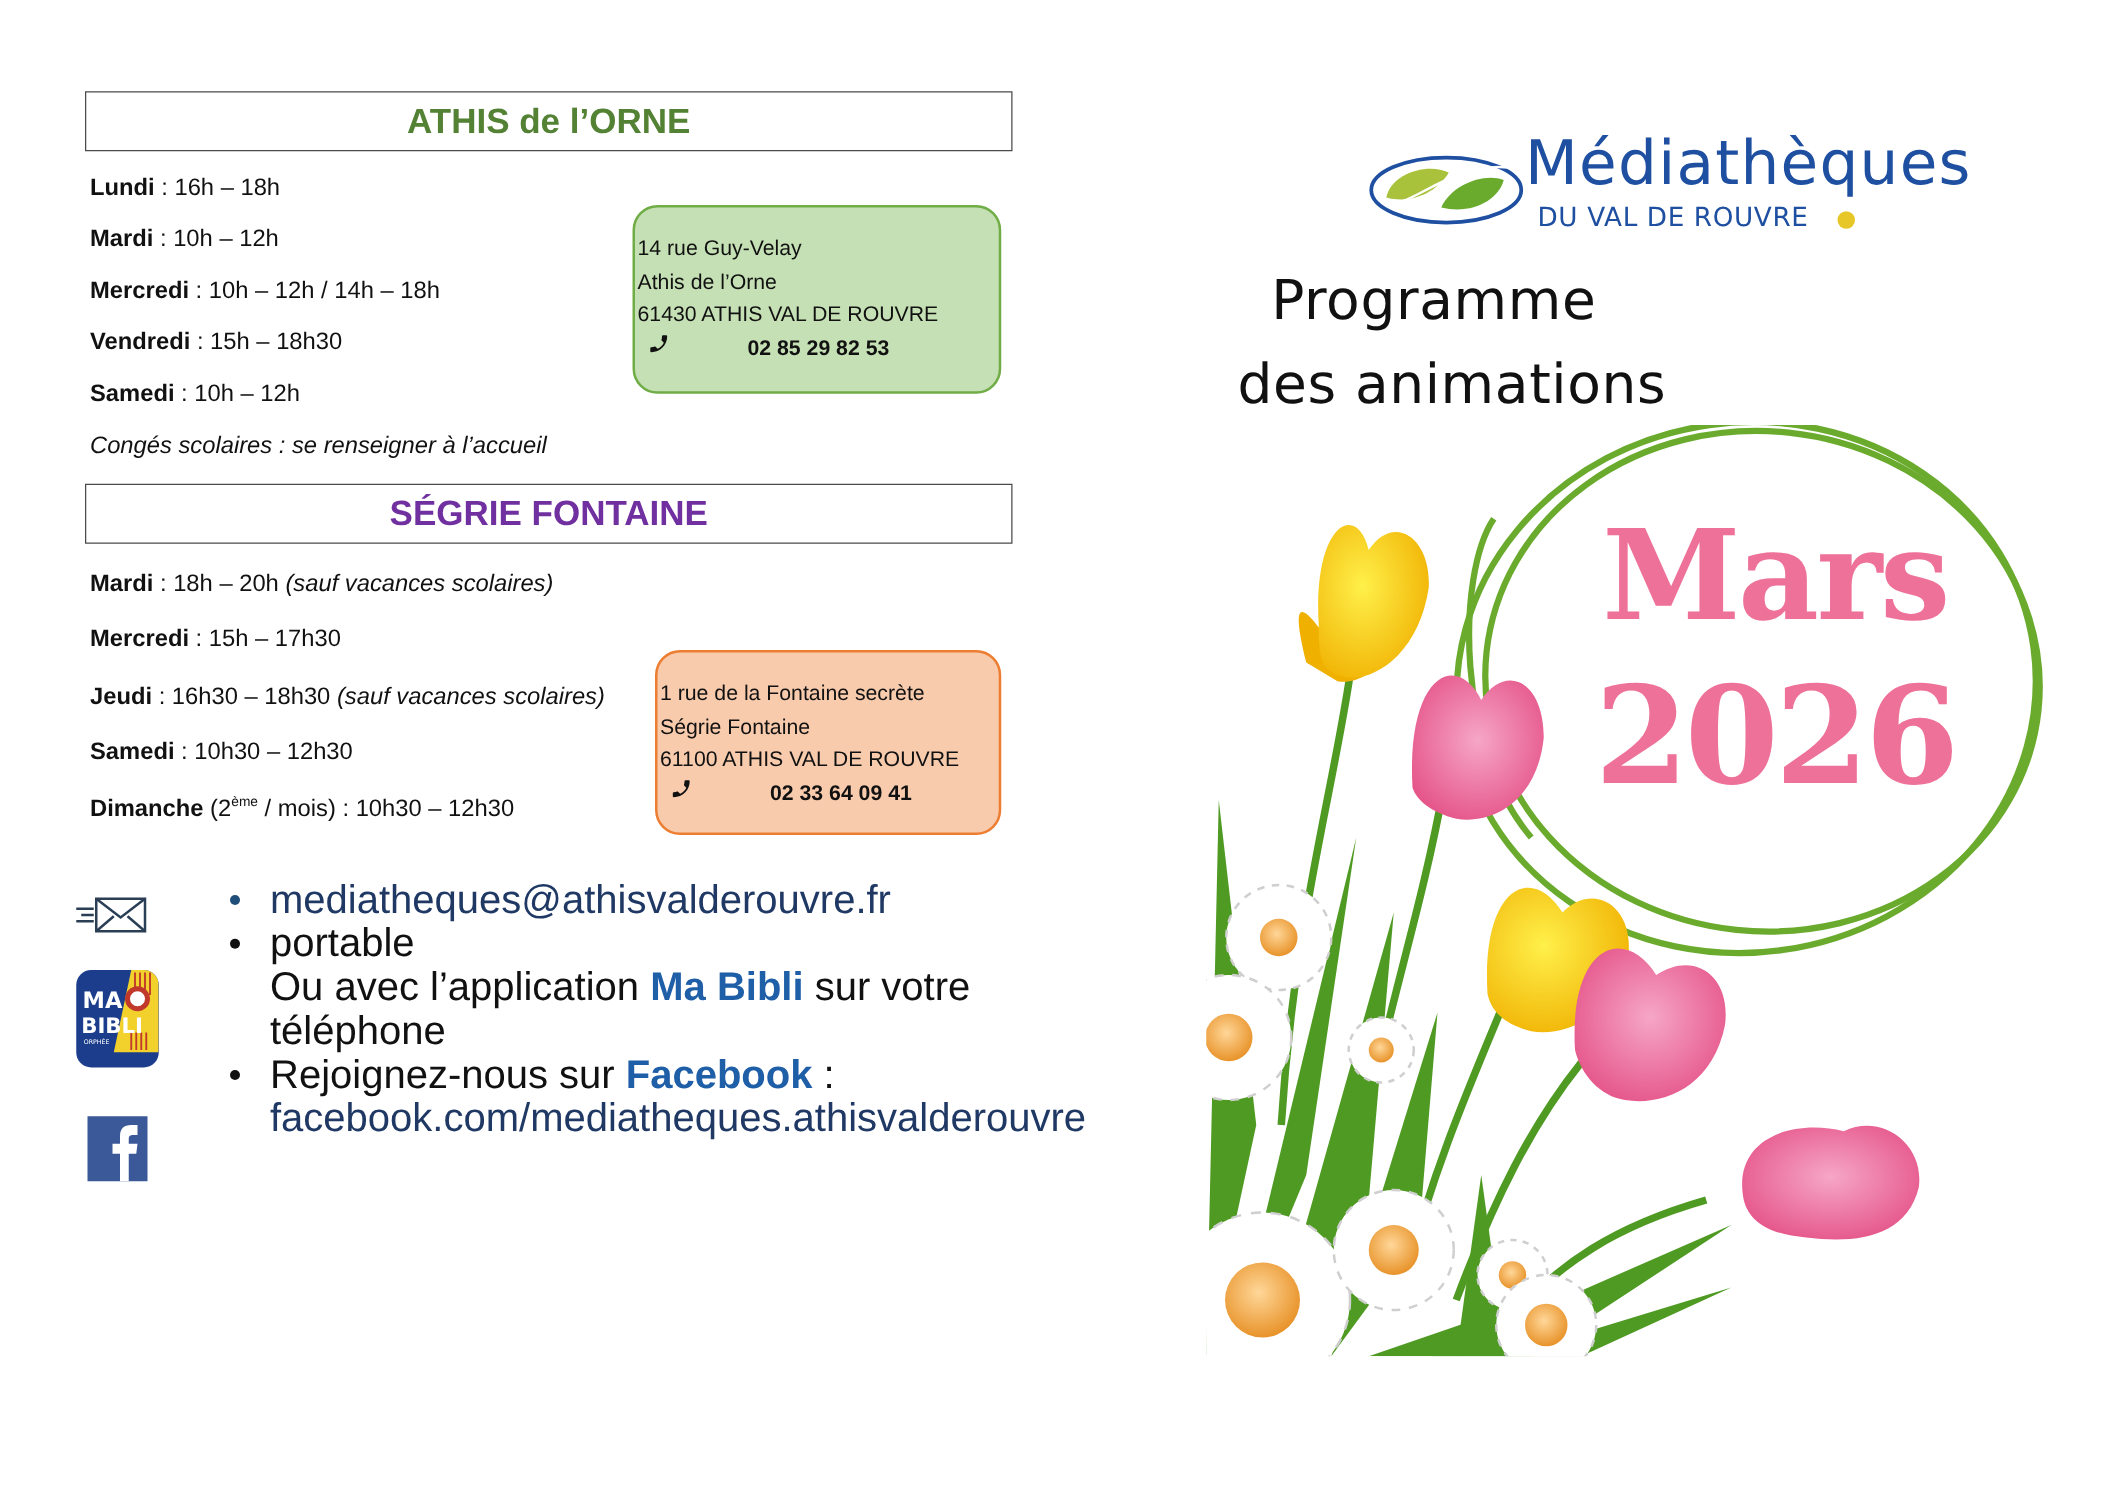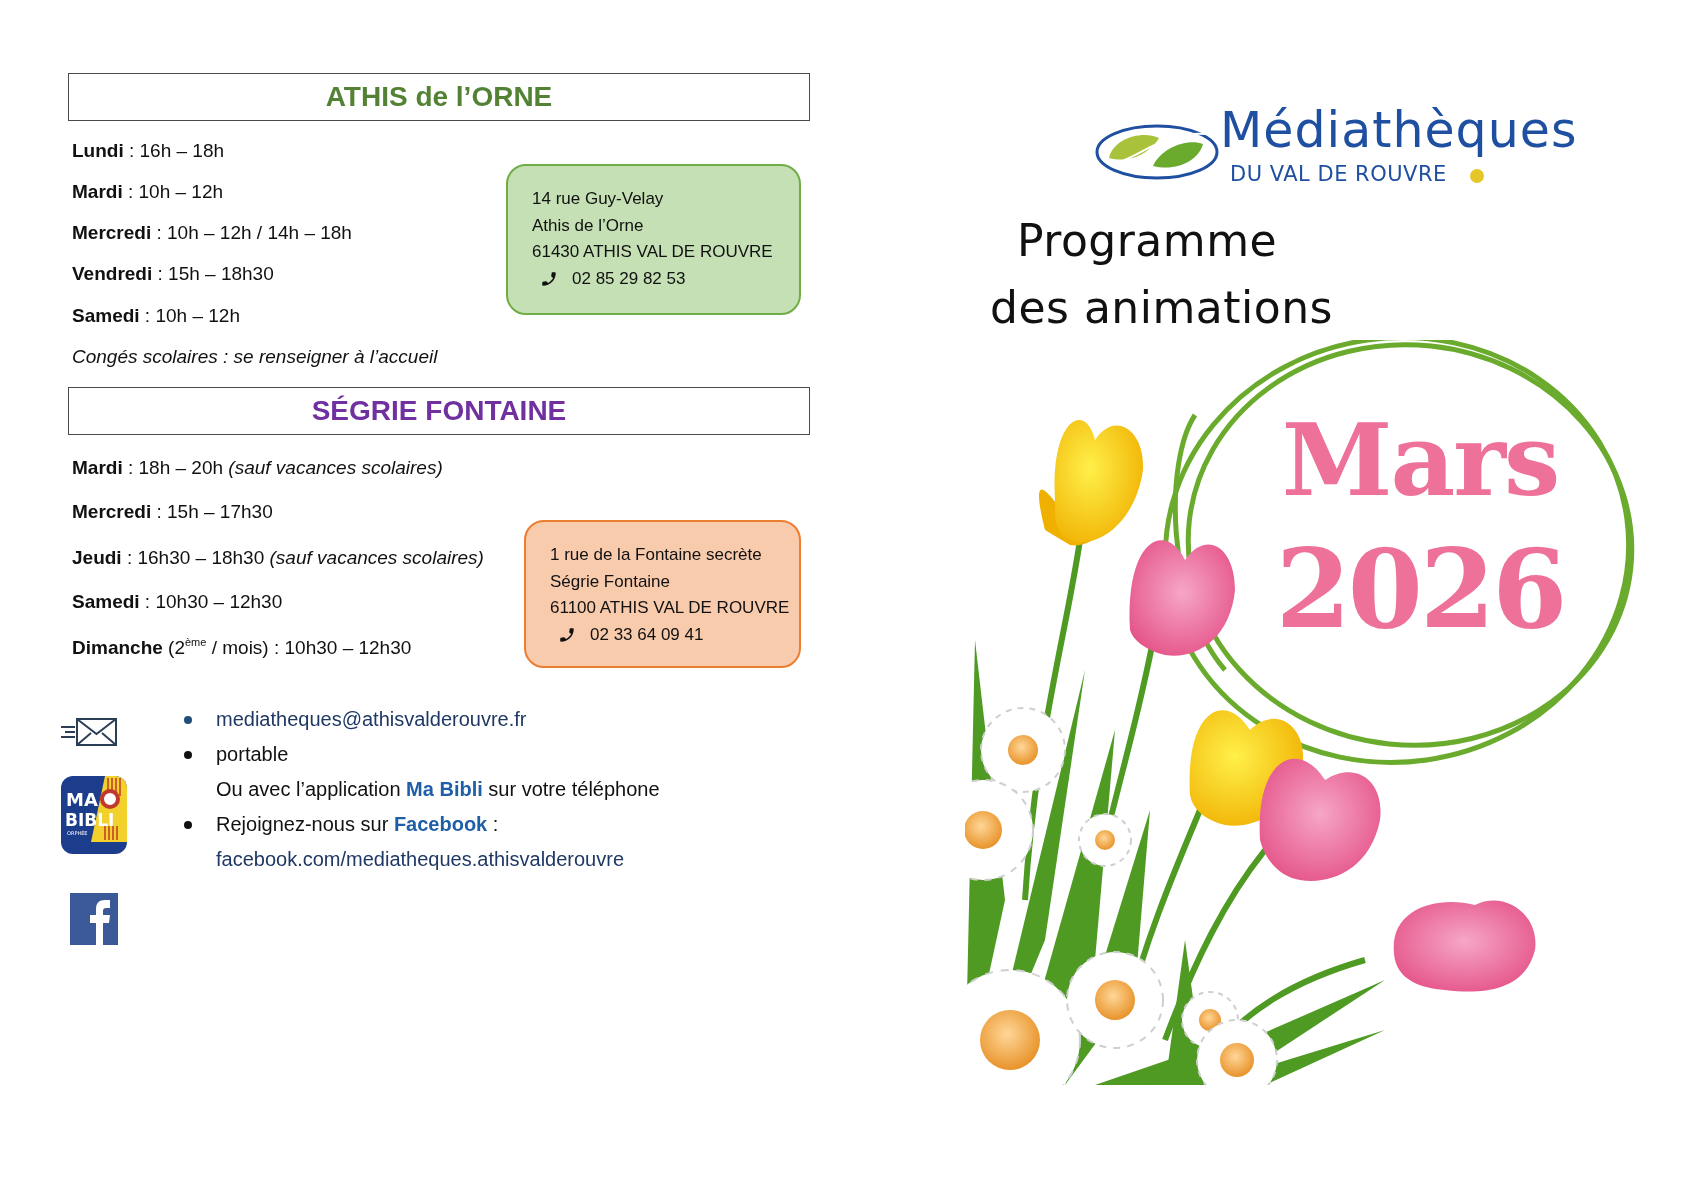--- a/index.html
+++ b/index.html
@@ -20,30 +20,30 @@
 
   
   .sched { position: absolute; left: 72px; font-size: 19px; line-height: 22px; white-space: nowrap; color: #111; }
   .sched b { font-weight: 700; }
   .sched i { font-style: italic; }
   .sched sup { font-size: 11px; vertical-align: 8px; line-height: 0; }
   .note { font-style: italic; }
 
   
   .addr-box {
-    position: absolute; border-radius: 20px; padding: 20px 0 0 24px;
+    position: absolute; border-radius: 20px; padding: 20px 0 0 2px;
     font-size: 17px; line-height: 26.5px; color: #111;
   }
   #addr-athis { left: 506px; top: 164px; width: 295px; height: 151px; background: #c5e0b4; border: 2px solid #70ad47; }
   #addr-segrie { left: 524px; top: 520px; width: 277px; height: 148px; background: #f8cbad; border: 2px solid #ed7d31; }
-  .phone-line { display: flex; align-items: center; font-weight: 400; }
+  .phone-line { display: flex; font-weight: 700; gap: 48px; }
   .phone-line svg { margin: 0 14px 0 8px; }
 
   
-  .contact-list { position: absolute; left: 180px; top: 702px; width: 640px; font-size: 20px; line-height: 35px; }
+  .contact-list { position: absolute; left: 180px; top: 702px; width: 640px; font-size: 32px; line-height: 35px; }
   .contact-item { position: relative; padding-left: 36px; }
   .bullet { position: absolute; left: 4px; top: 14px; width: 8px; height: 8px; border-radius: 50%; background: #111; }
   .bullet.blue { background: #1f4e79; }
   .bullet.lblue { background: #2e75b6; }
   .link-dark { color: #1f3864; }
   .link-bold { color: #1f5fa8; font-weight: 700; }
 
   
   #icon-mail { left: 58px; top: 717px; }
   #icon-mabibli { left: 61px; top: 776px; width: 66px; height: 78px; border-radius: 12px; overflow: hidden; background: #1c3d8c; }

